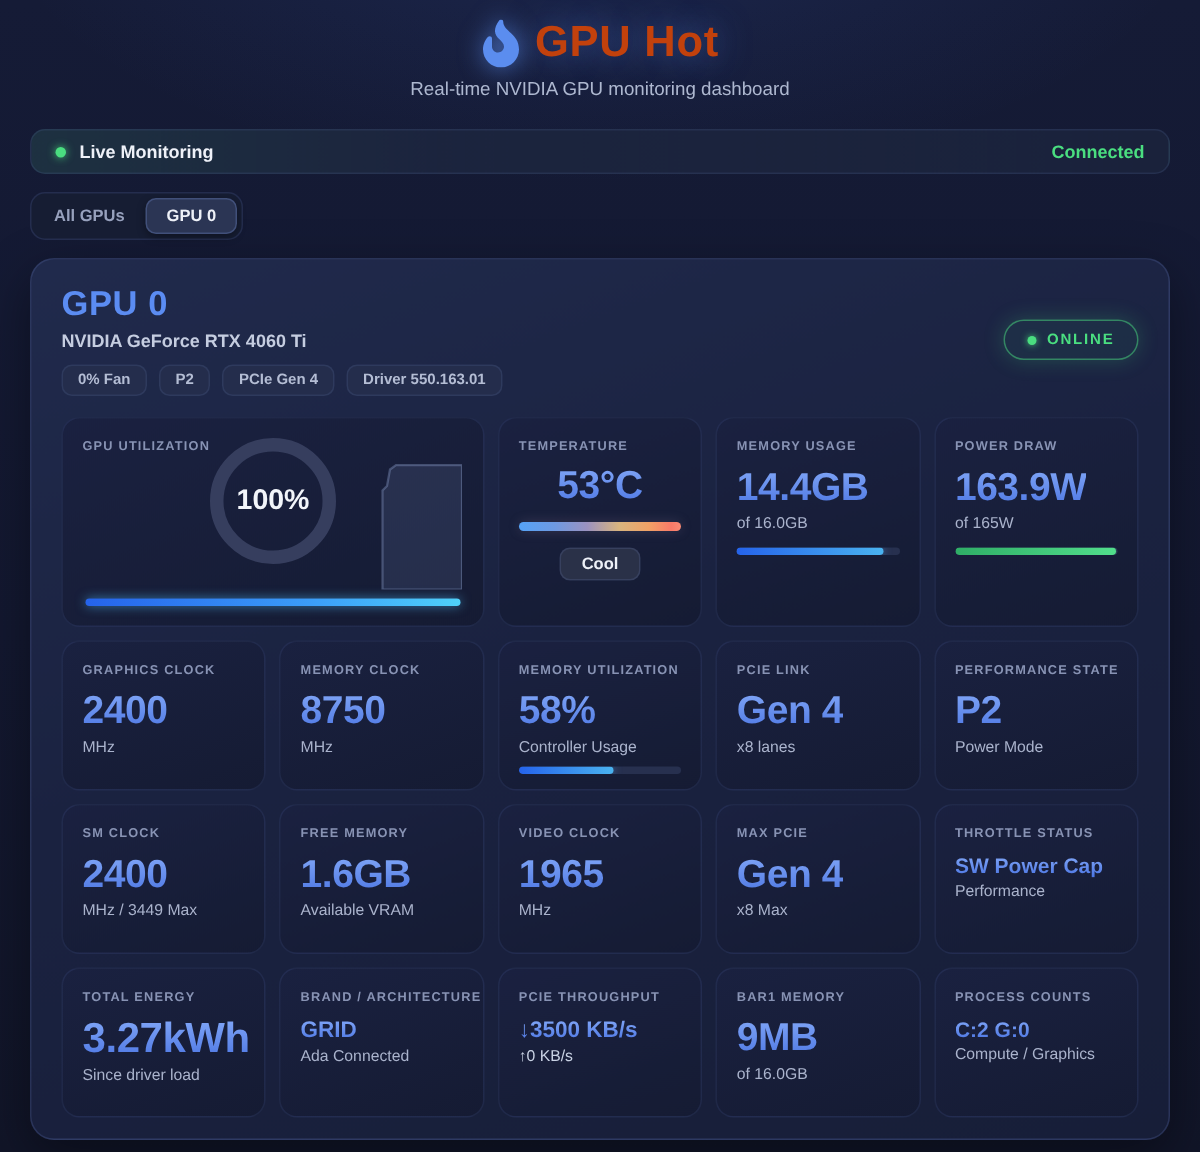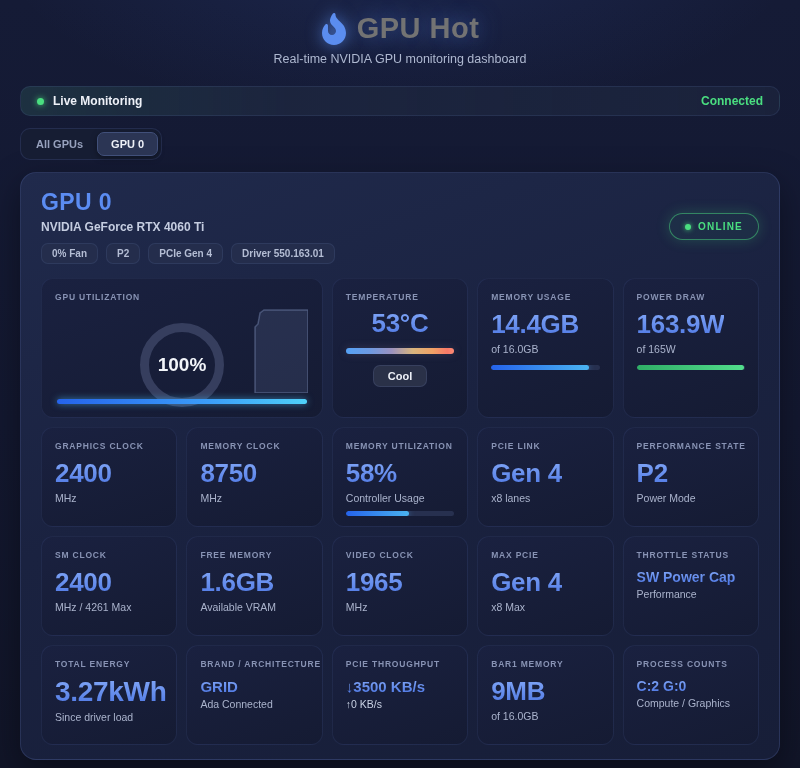--- a/index.html
+++ b/index.html
@@ -10,21 +10,21 @@
       radial-gradient(ellipse 620px 280px at 50% -60px, rgba(70,110,220,0.14), transparent 65%),
       linear-gradient(180deg,#151b36 0%,#131830 55%,#111528 100%);
     color:#e6eaf4;
   }
   .page { width:800px; height:768px; position:relative; }
 
   
   .hdr { padding-top:12px; display:flex; flex-direction:column; align-items:center; }
   .hdr-row { display:flex; align-items:center; gap:10px; }
   .flame { width:26px; height:32px; filter:drop-shadow(0 0 8px rgba(91,141,239,0.75)); }
-  .title { font-size:29px; font-weight:800; letter-spacing:0.5px; color:#737373;
+  .title { font-size:29px; font-weight:800; letter-spacing:0.5px; color:#c2410c;
            text-shadow:0 0 22px rgba(100,150,255,0.5); }
   .subtitle { margin-top:7px; font-size:12.5px; color:#aeb8d0; }
 
   
   .status-bar {
     margin:20px 20px 0; height:30px; border-radius:10px;
     background:linear-gradient(90deg, rgba(56,178,140,0.10) 0%, rgba(30,40,72,0.35) 35%, rgba(26,34,62,0.55) 100%), #1a2238;
     border:1px solid #27315000; border:1px solid rgba(70,90,140,0.25);
     display:flex; align-items:center; justify-content:space-between; padding:0 16px;
   }
@@ -80,21 +80,21 @@
   .v-energy { font-size:28px; }
   .msub { margin-top:3px; font-size:10.5px; font-weight:500; color:#aab3cc; }
   .msub-light { color:#c9d2e4; }
 
   .bar { margin-top:10px; height:5px; border-radius:3px; background:#27304f; overflow:hidden; }
   .fill { height:100%; border-radius:3px; }
   .fill-blue { background:linear-gradient(90deg,#2563eb,#4ab3f0); box-shadow:0 0 6px rgba(80,170,245,0.55); }
   .fill-green { background:linear-gradient(90deg,#2fae66,#52de8c); box-shadow:0 0 6px rgba(74,222,128,0.45); }
 
   
-  .ring { position:absolute; left:98px; top:44px; width:84px; height:84px; border-radius:50%;
+  .ring { position:absolute; left:98px; top:13px; width:84px; height:84px; border-radius:50%;
           border:9px solid #363e5e; display:flex; align-items:center; justify-content:center; }
   .ring span { font-size:19px; font-weight:800; color:#f2f5fa; }
   .spark { position:absolute; right:14px; top:28px; width:54px; height:86px; }
   .ubar { position:absolute; left:15px; right:15px; bottom:13px; height:5px; border-radius:3px; background:#27304f; }
   .ubar .fill { background:linear-gradient(90deg,#2563eb,#3b9df8 60%,#4fd1f9); box-shadow:0 0 7px rgba(80,190,250,0.6); }
 
   
   .t-center { margin:6px auto 0; }
   .temp-bar { margin-top:9px; height:6px; border-radius:3px;
     background:linear-gradient(90deg,#55a2f6 0%,#6e9ae2 22%,#9b92c0 42%,#d9b57e 62%,#f0a266 80%,#f97a68 94%,#fa8a74 100%);
@@ -221,21 +221,21 @@
 
       <div class="mcard">
         <div class="mlabel">PERFORMANCE STATE</div>
         <div class="mvalue">P2</div>
         <div class="msub">Power Mode</div>
       </div>
 
       <div class="mcard">
         <div class="mlabel">SM CLOCK</div>
         <div class="mvalue">2400</div>
-        <div class="msub">MHz / 4261 Max</div>
+        <div class="msub">MHz / 3449 Max</div>
       </div>
 
       <div class="mcard">
         <div class="mlabel">FREE MEMORY</div>
         <div class="mvalue">1.6GB</div>
         <div class="msub">Available VRAM</div>
       </div>
 
       <div class="mcard">
         <div class="mlabel">VIDEO CLOCK</div>

